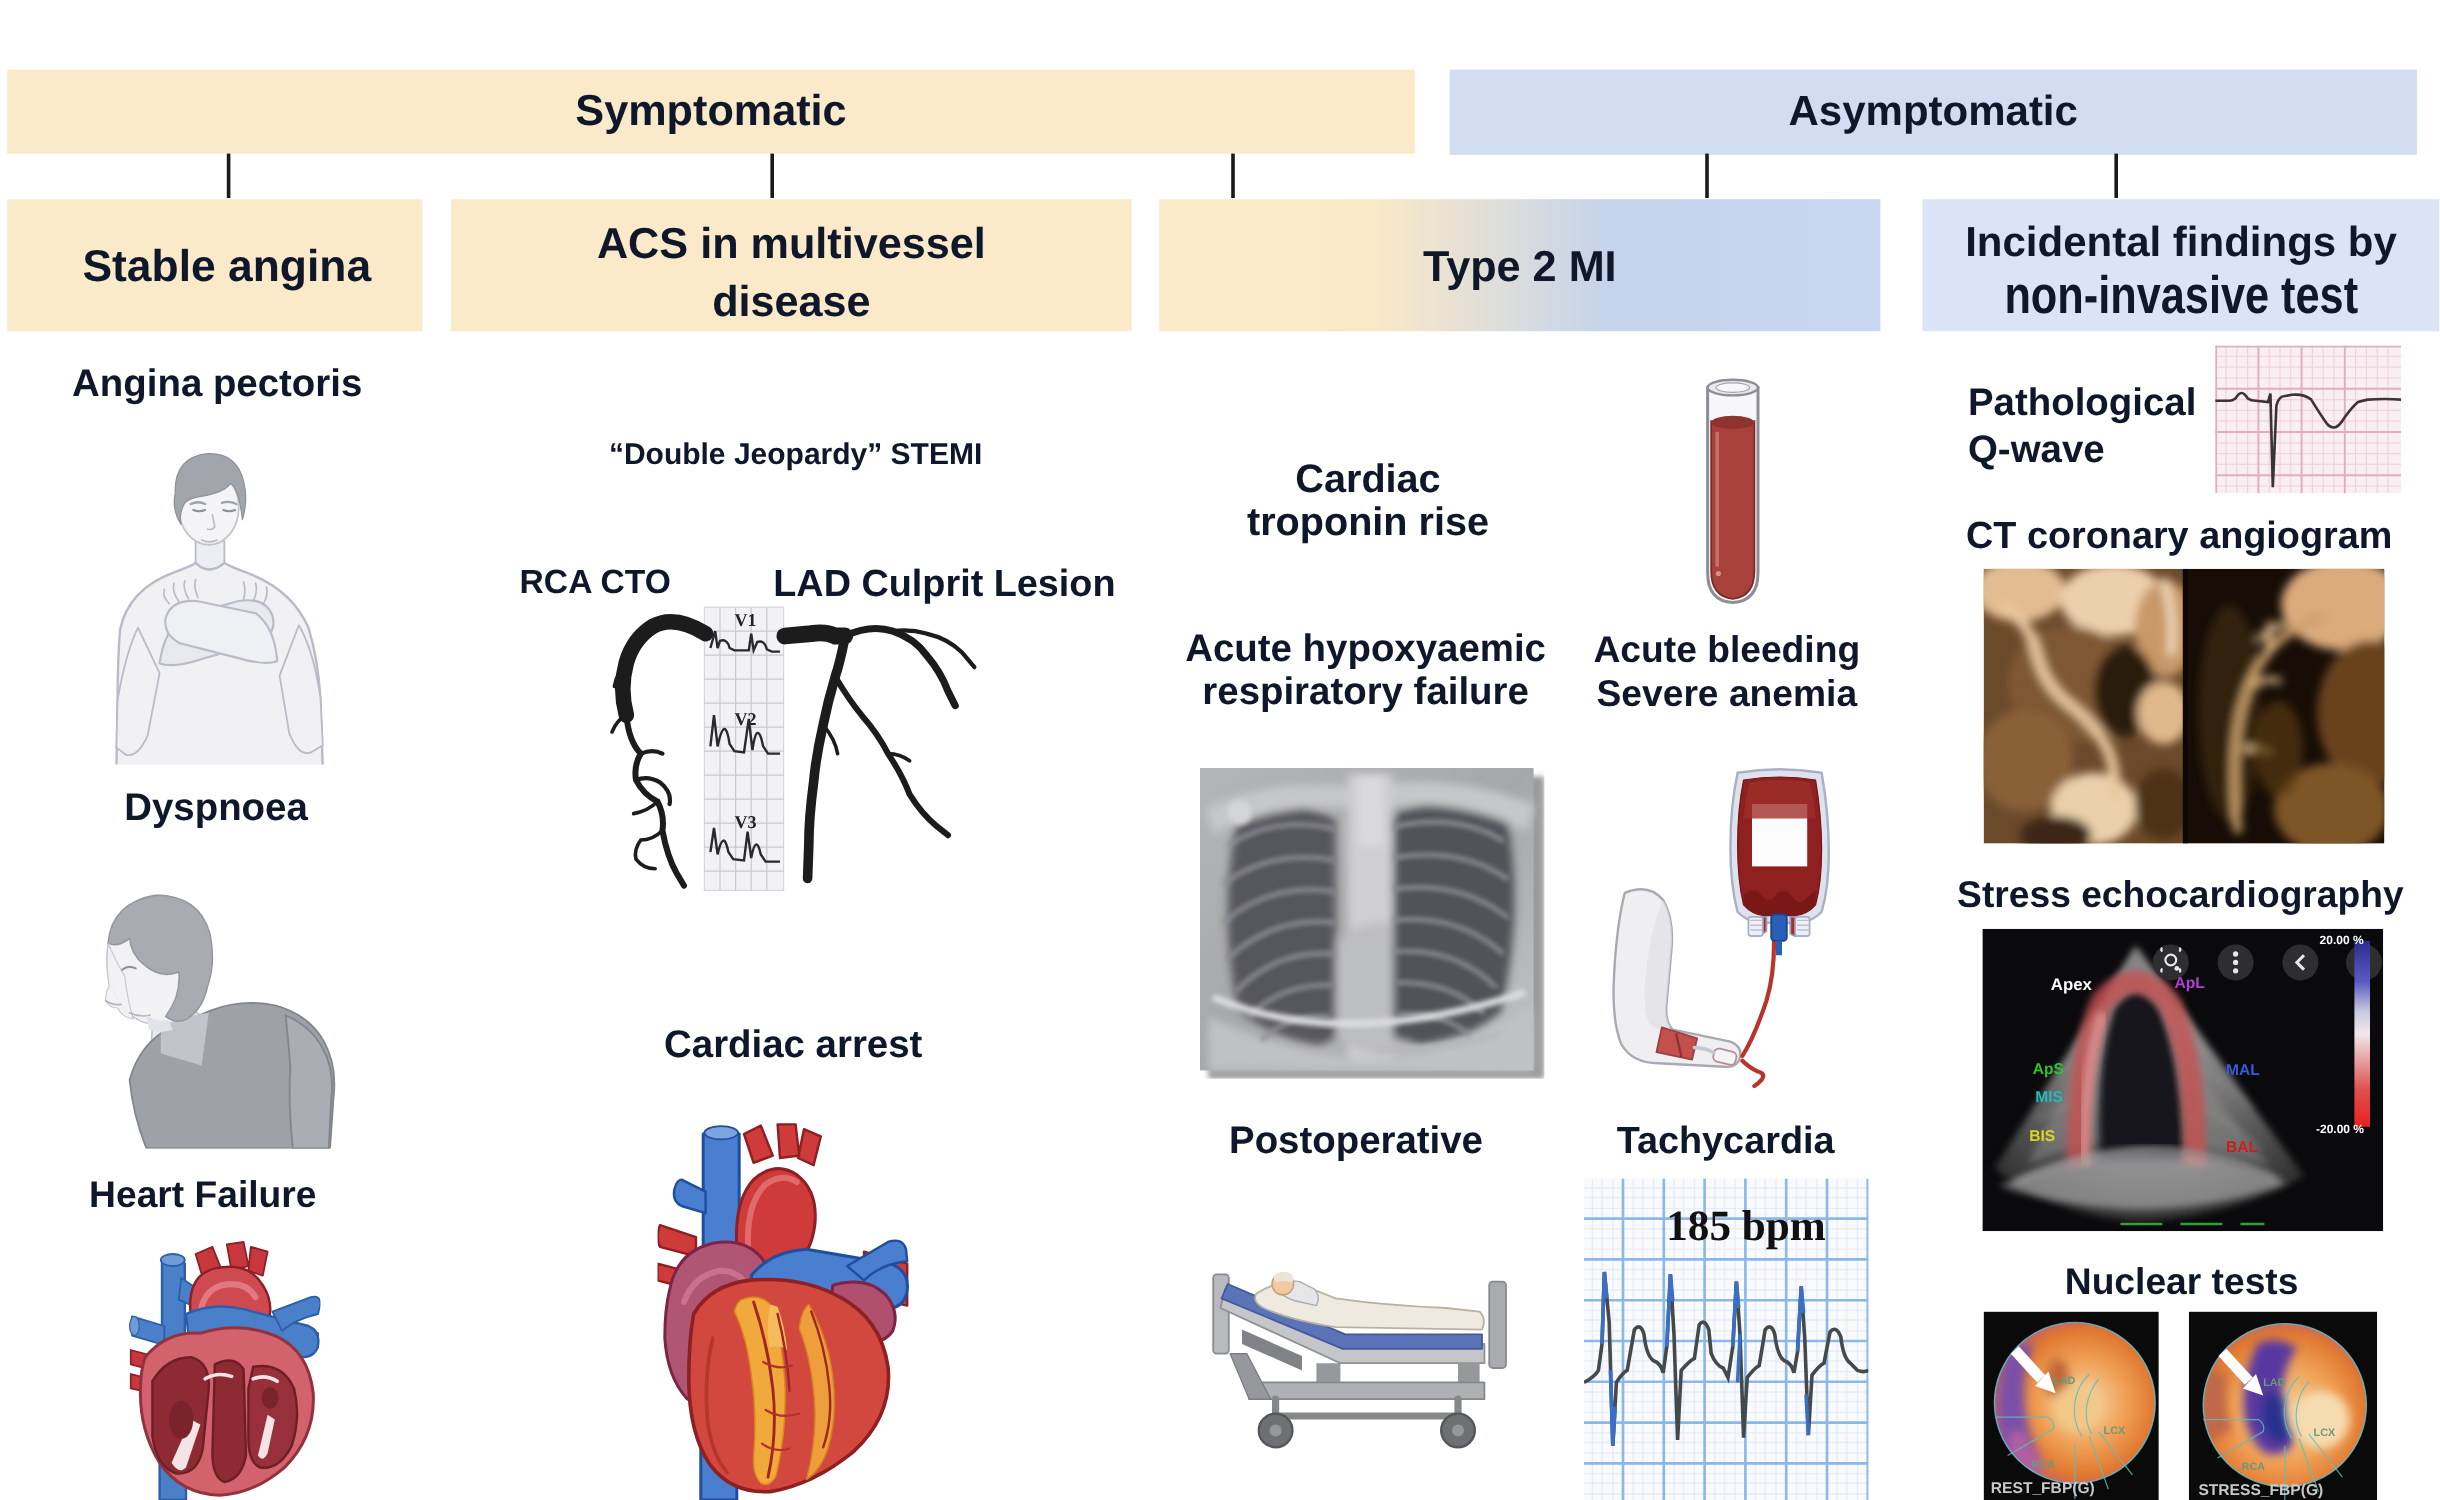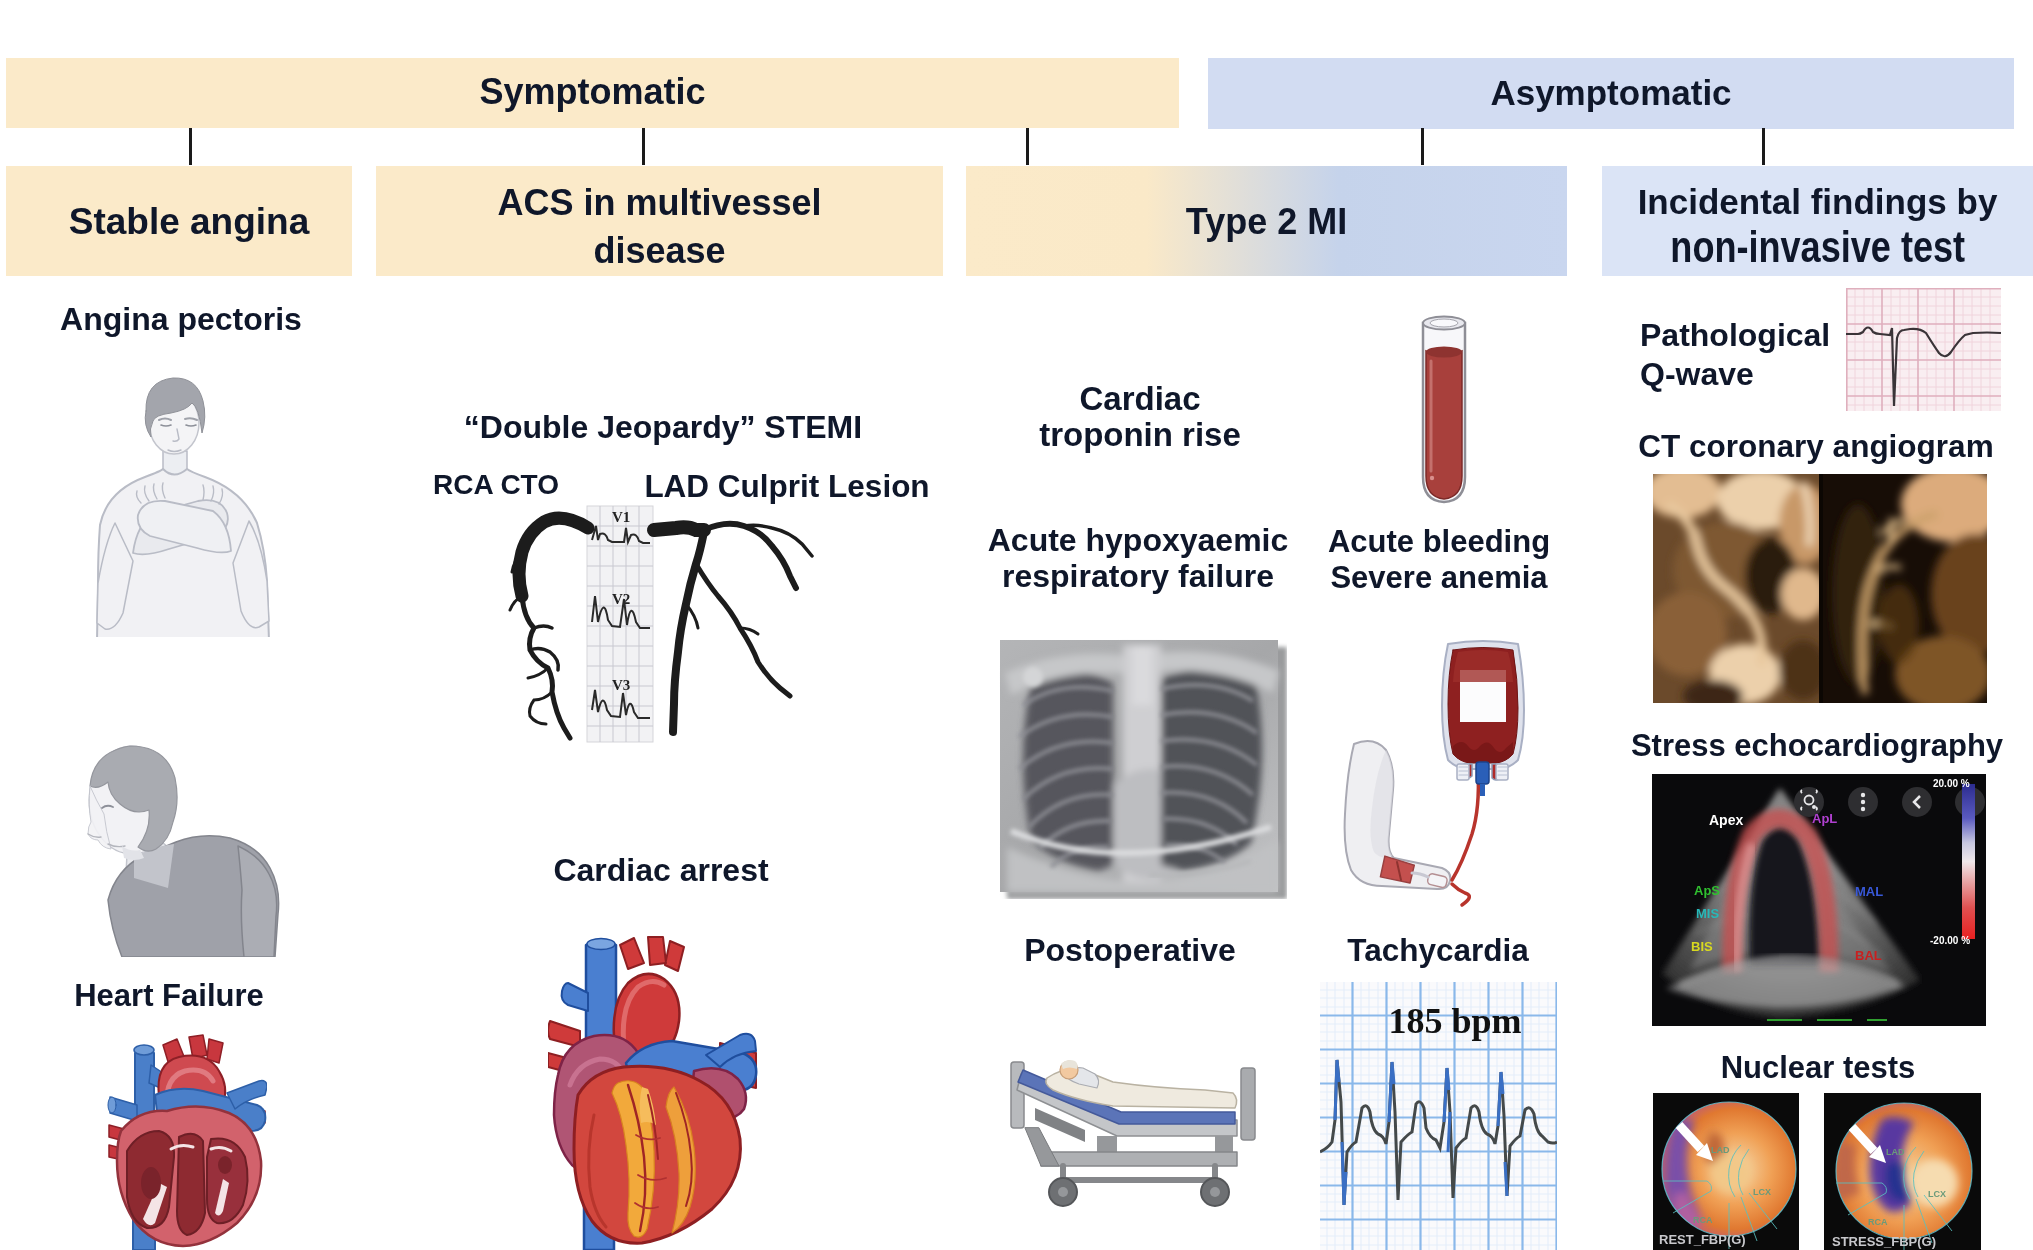--- a/index.html
+++ b/index.html
@@ -30,23 +30,24 @@
 <div class="bar" style="left:966px;top:166px;width:601px;height:110px;background:linear-gradient(90deg,#fbeac9 0%,#fae9c8 30%,#c5d3eb 62%,#c9d6ef 100%);"></div>
 <div class="bar" style="left:1602px;top:166px;width:431px;height:110px;background:#dbe4f6;"></div>
 
 <div class="lbl" style="left:16px;top:200px;width:346px;font-size:37px;text-align:center;">Stable angina</div>
 <div class="lbl" style="left:376px;top:179px;width:567px;font-size:36px;line-height:1.33;">ACS in multivessel<br>disease</div>
 <div class="lbl" style="left:966px;top:201px;width:601px;font-size:36px;">Type 2 MI</div>
 <div class="lbl" style="left:1602px;top:181px;width:431px;font-size:35px;">Incidental findings by</div>
 <div class="lbl" style="left:1602px;top:221px;width:431px;font-size:44px;"><span style="display:inline-block;transform:scaleX(0.82);transform-origin:center;">non-invasive test</span></div>
 
 <div class="lbl" style="left:31px;top:301px;width:300px;font-size:32px;">Angina pectoris</div>
+<div class="lbl" style="left:30px;top:654px;width:300px;font-size:32px;">Dyspnoea</div>
 <div class="lbl" style="left:19px;top:978px;width:300px;font-size:31px;">Heart Failure</div>
 
-<div class="lbl" style="left:430px;top:365px;width:466px;font-size:32px;margin-top:44px;">“Double Jeopardy” STEMI</div>
+<div class="lbl" style="left:430px;top:365px;width:466px;font-size:25px;">“Double Jeopardy” STEMI</div>
 <div class="lbl" style="left:396px;top:468px;width:200px;font-size:28px;">RCA CTO</div>
 <div class="lbl" style="left:637px;top:468px;width:300px;font-size:31.5px;">LAD Culprit Lesion</div>
 <div class="lbl" style="left:528px;top:852px;width:266px;font-size:32px;">Cardiac arrest</div>
 
 <div class="lbl" style="left:1010px;top:381px;width:260px;font-size:33px;line-height:1.1;">Cardiac<br>troponin rise</div>
 <div class="lbl" style="left:960px;top:523px;width:356px;font-size:32px;line-height:1.12;">Acute hypoxyaemic<br>respiratory failure</div>
 <div class="lbl" style="left:1308px;top:524px;width:262px;font-size:31px;line-height:1.16;">Acute bleeding<br>Severe anemia</div>
 <div class="lbl" style="left:1000px;top:932px;width:260px;font-size:32px;">Postoperative</div>
 <div class="lbl" style="left:1308px;top:932px;width:260px;font-size:31.5px;">Tachycardia</div>
 

